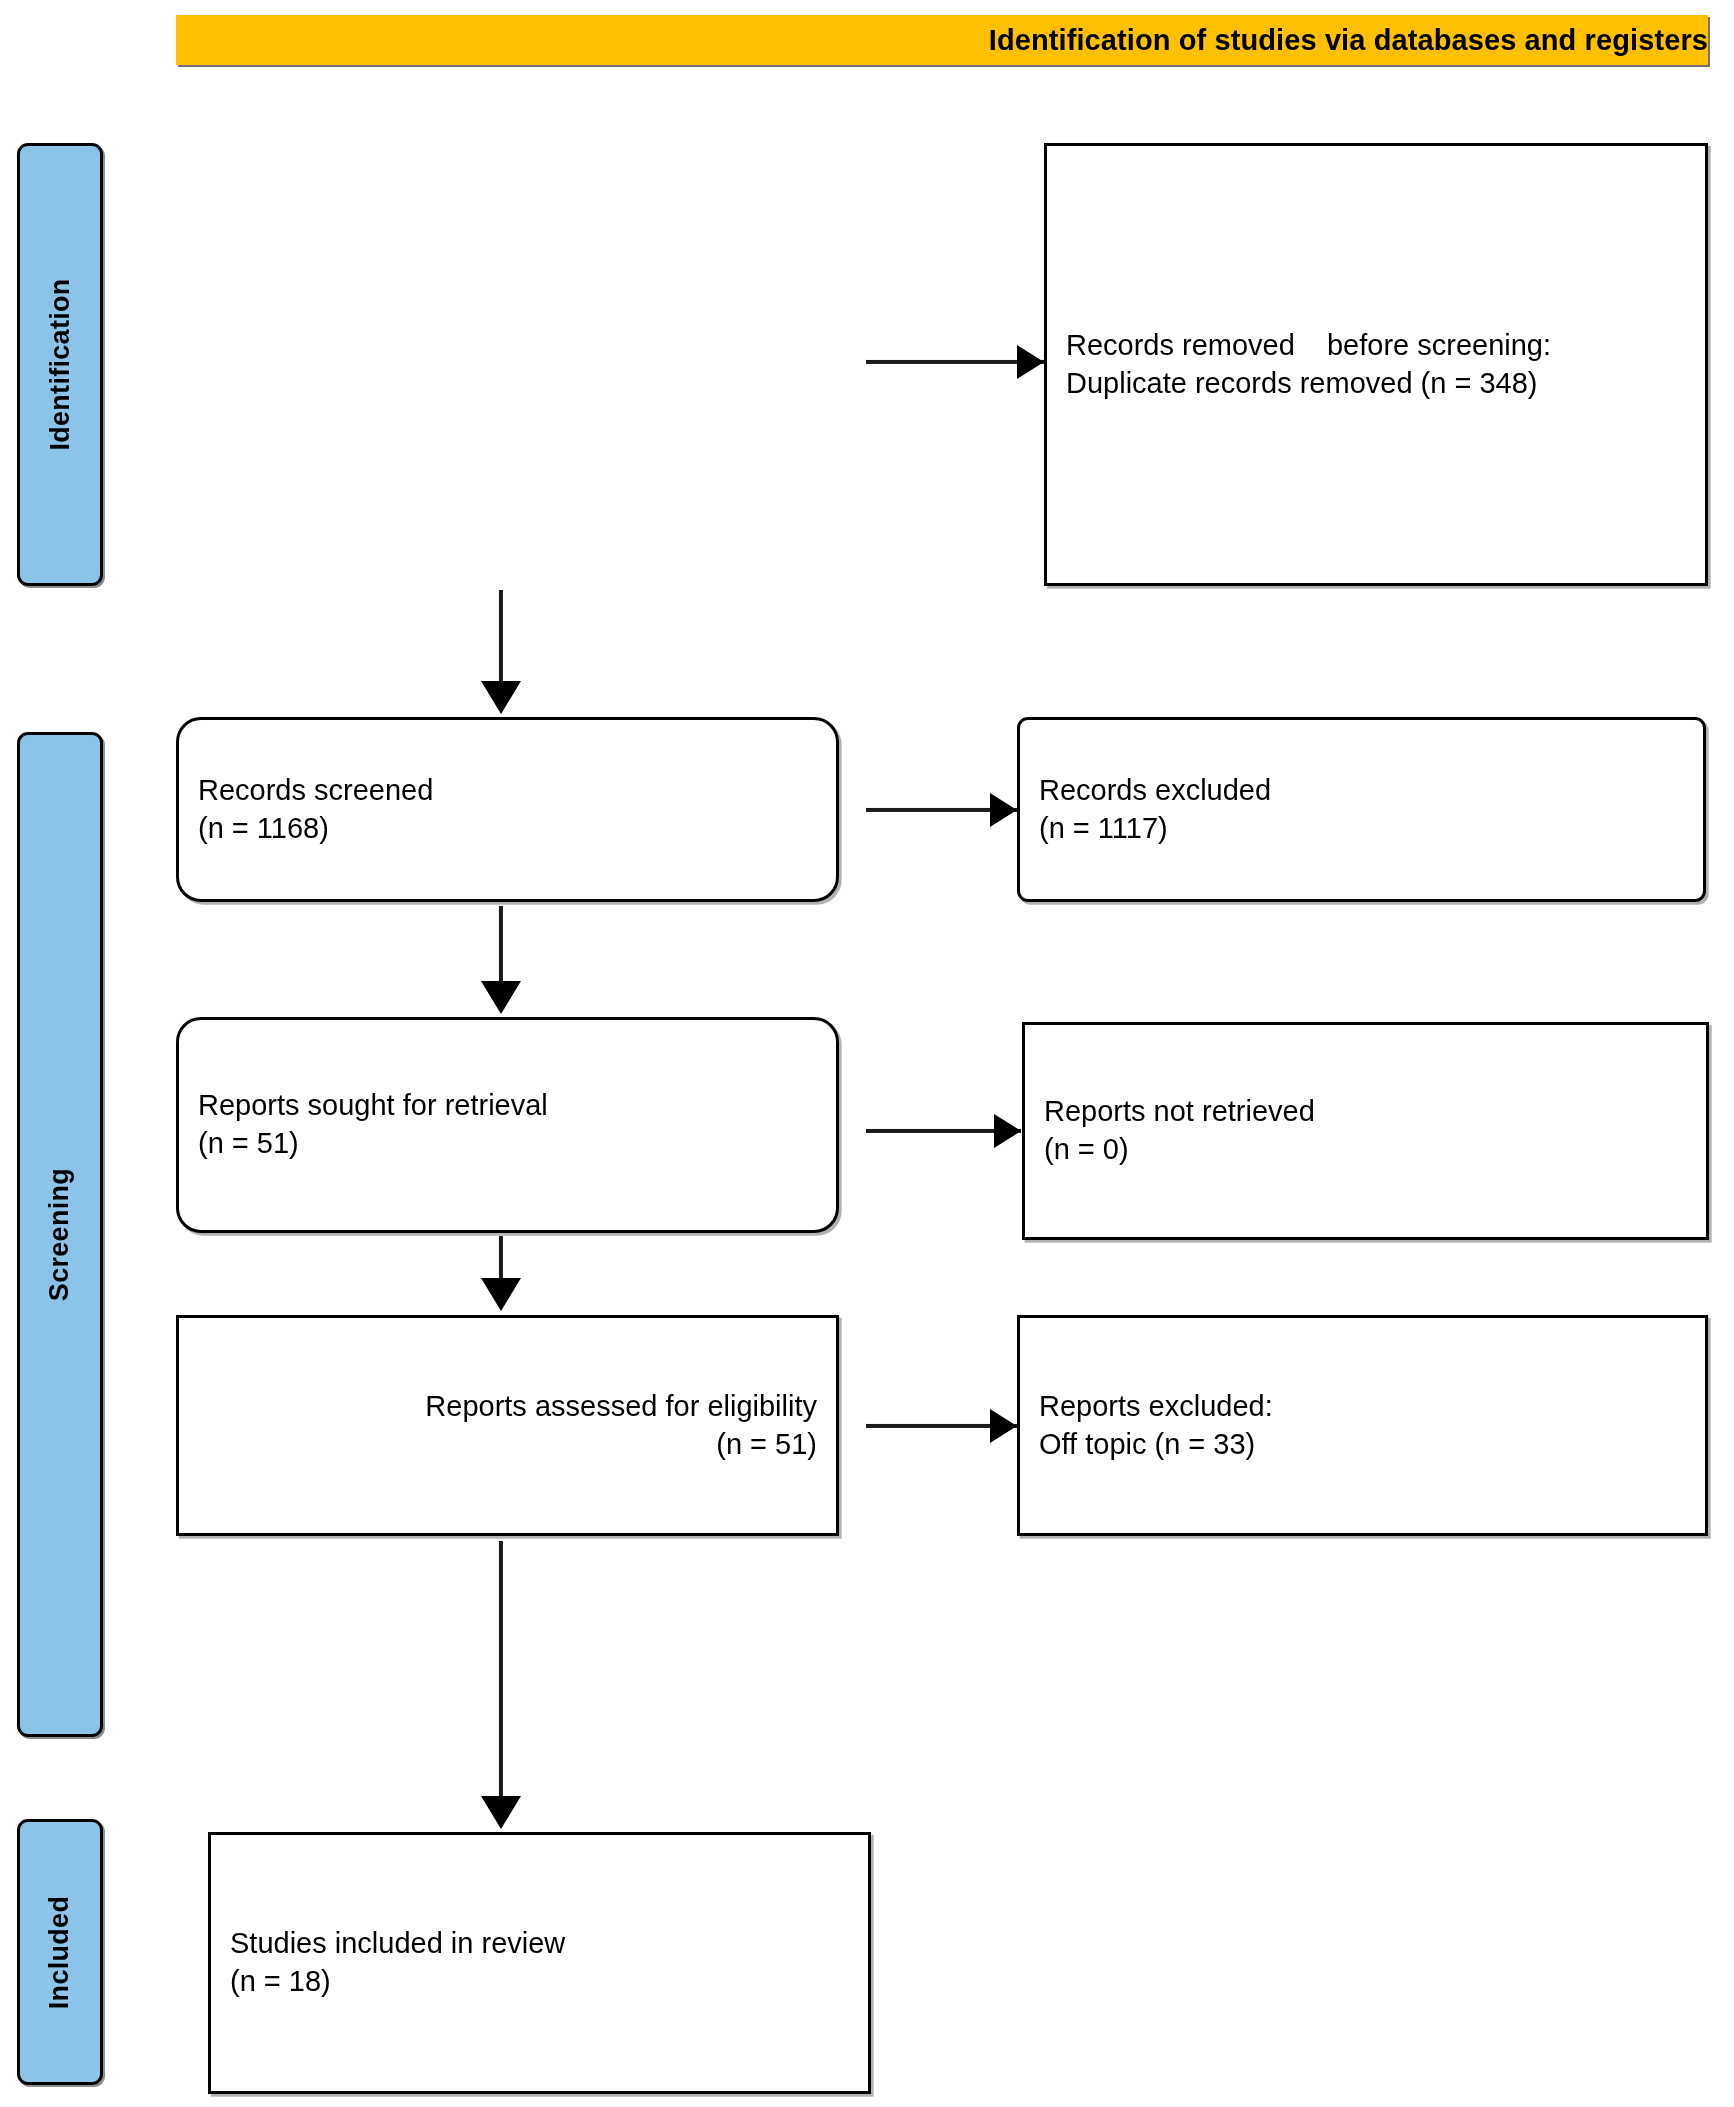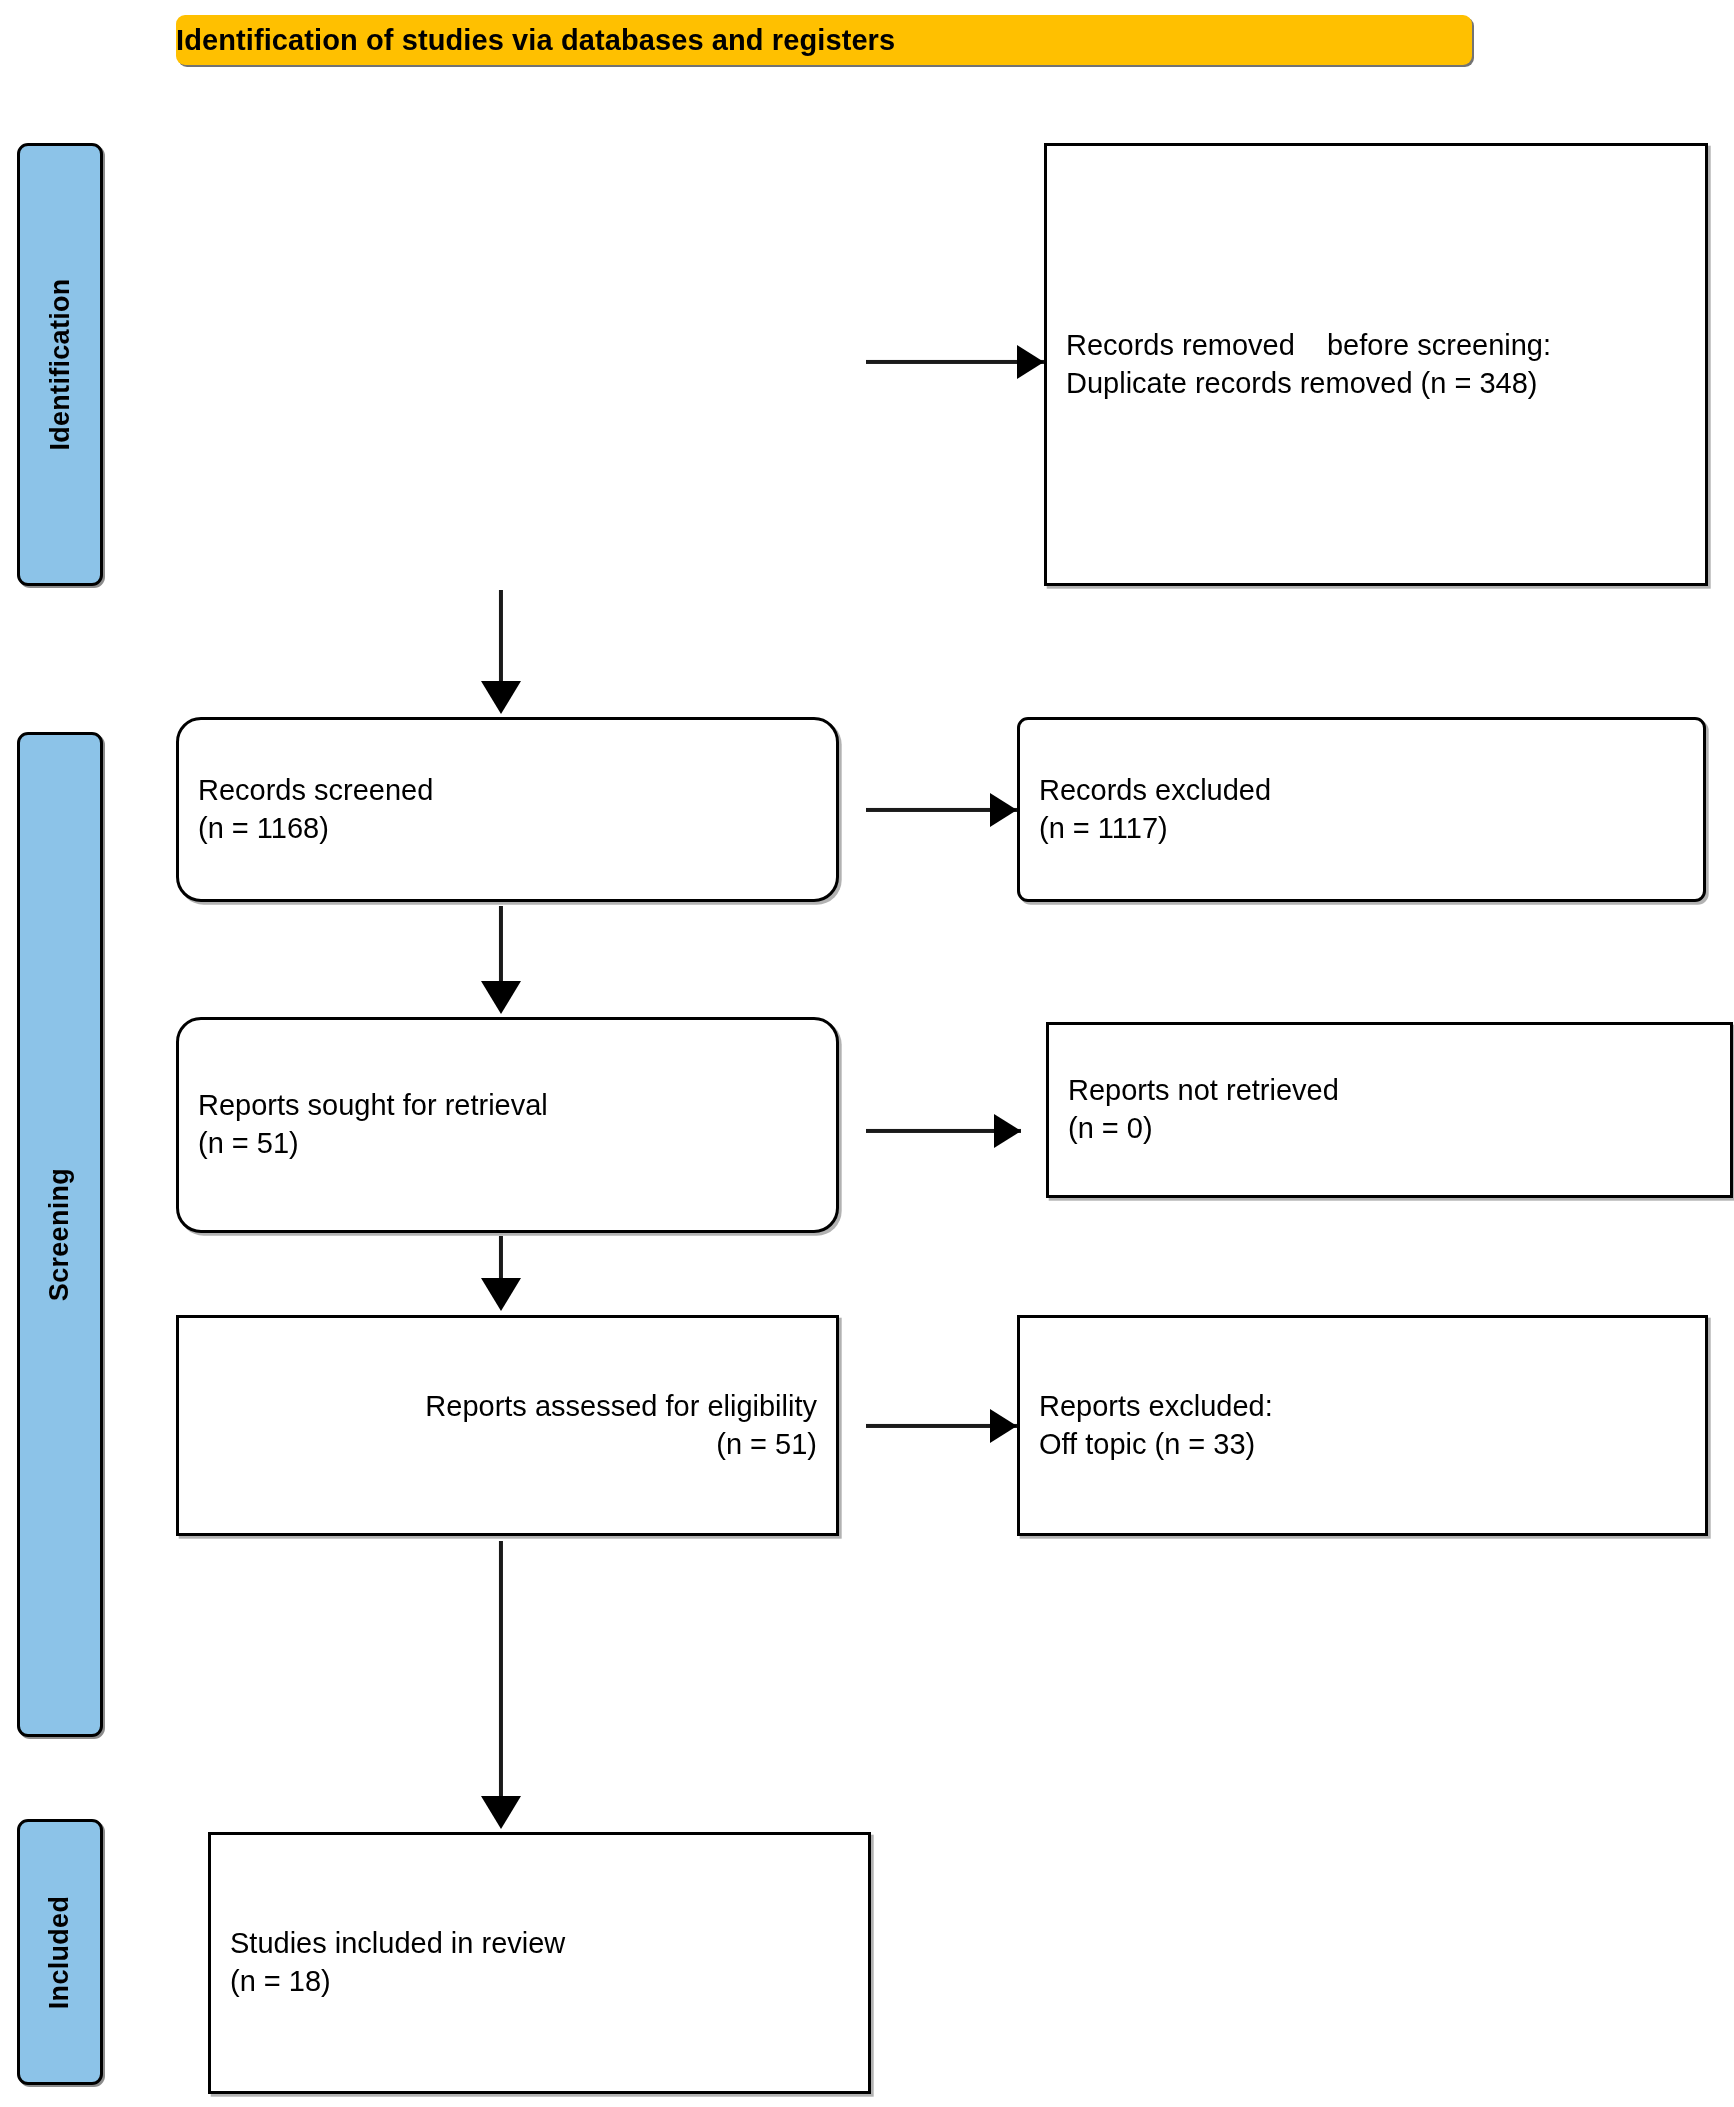--- a/index.html
+++ b/index.html
@@ -17,28 +17,28 @@
     height: 2108px;
     background: #ffffff;
     overflow: hidden;
   }
 
   
   .header-banner {
     position: absolute;
     left: 176px;
     top: 15px;
-    width: 1296px;
+    width: 1532px;
     height: 50px;
     background: var(--accent, #FFC000);
-    border-radius: 9px;
+    border-radius: 1px;
     box-shadow: 2px 2px 0 rgba(0,0,0,0.55);
     display: flex;
     align-items: center;
-    justify-content: flex-start;
+    justify-content: flex-end;
     box-sizing: border-box;
   }
   .header-banner .header-title {
     font-size: 29px;
     font-weight: bold;
     color: #000000;
     letter-spacing: 0.1px;
     white-space: nowrap;
     text-align: center;
   }
@@ -94,21 +94,21 @@
   
   #box-identified          { left: 176px;  top: 143px;  width: 663px;  height: 443px; }
   #box-screened            { left: 176px;  top: 717px; width: 663px;  height: 185px; border-radius: 25px; }
   #box-sought              { left: 176px;  top: 1017px; width: 663px;  height: 216px; border-radius: 25px; }
   #box-assessed            { left: 176px;  top: 1315px; width: 663px;  height: 221px; text-align: right; }
   #box-included            { left: 176px;  top: 1832px; width: 663px;  height: 262px; margin-left: 32px; }
 
   
   #box-removed             { left: 1044px; top: 143px;  width: 664px;  height: 443px; }
   #box-records-excluded    { left: 1017px; top: 717px; width: 689px; height: 185px; border-radius: 11px; }
-  #box-not-retrieved       { left: 1022px; top: 1022px; width: 687px; height: 176px; margin-left: 24px; }
+  #box-not-retrieved       { left: 1022px; top: 1022px; width: 687px; height: 218px; }
   #box-reports-excluded    { left: 1017px; top: 1315px; width: 691px; height: 221px; }
 
   
   .arrow-h, .arrow-v {
     position: absolute;
   }
   .arrow-h .shaft {
     position: absolute;
     left: 0;
     top: 50%;

